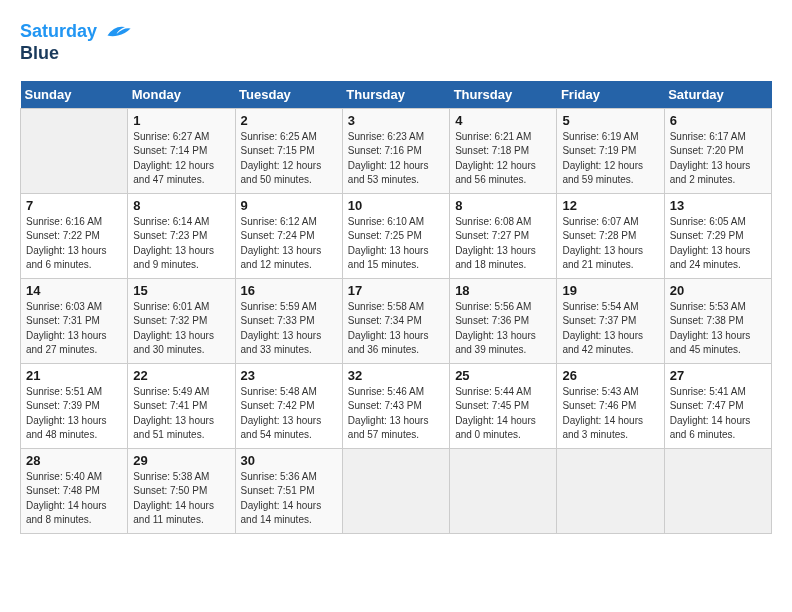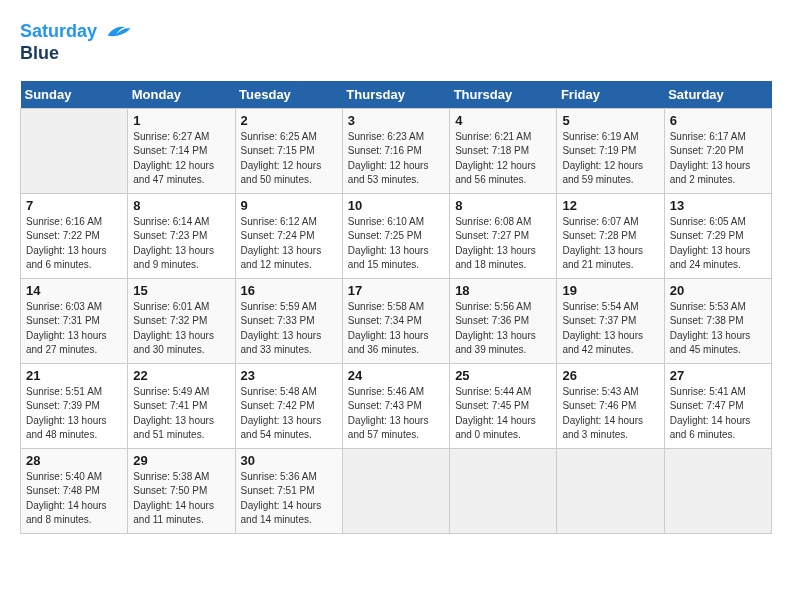--- a/index.html
+++ b/index.html
@@ -220,21 +220,21 @@
         </td>
         <td>
           <span class="day-number">22</span>
           <div class="day-info">Sunrise: 5:49 AM<br>Sunset: 7:41 PM<br>Daylight: 13 hours<br>and 51 minutes.</div>
         </td>
         <td>
           <span class="day-number">23</span>
           <div class="day-info">Sunrise: 5:48 AM<br>Sunset: 7:42 PM<br>Daylight: 13 hours<br>and 54 minutes.</div>
         </td>
         <td>
-          <span class="day-number">24</span>
+          <span class="day-number">32</span>
           <div class="day-info">Sunrise: 5:46 AM<br>Sunset: 7:43 PM<br>Daylight: 13 hours<br>and 57 minutes.</div>
         </td>
         <td>
           <span class="day-number">25</span>
           <div class="day-info">Sunrise: 5:44 AM<br>Sunset: 7:45 PM<br>Daylight: 14 hours<br>and 0 minutes.</div>
         </td>
         <td>
           <span class="day-number">26</span>
           <div class="day-info">Sunrise: 5:43 AM<br>Sunset: 7:46 PM<br>Daylight: 14 hours<br>and 3 minutes.</div>
         </td>

